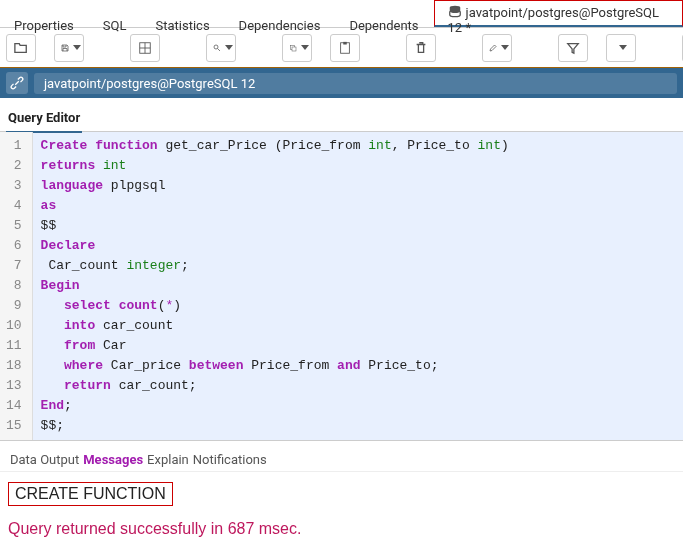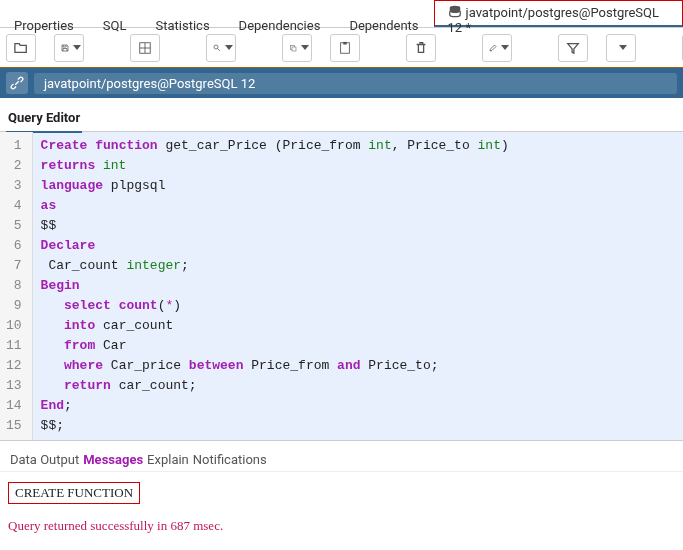--- a/index.html
+++ b/index.html
@@ -28,21 +28,21 @@
 .gutter { background: #f5f5f5; text-align: right; padding: 4px 10px 4px 6px; color: #888; border-right: 1px solid #ddd; user-select: none; }
 .gutter div { height: 20px; line-height: 20px; }
 .code { padding: 4px 8px; flex: 1; }
 .code .ln { height: 20px; line-height: 20px; white-space: pre; }
 .kw { color: #a31fb0; font-weight: bold; }
 .ty { color: #1a7f1a; }
 .op { color: #a31fb0; }
 .outtabs { display: flex; border-top: 1px solid #ccc; border-bottom: 1px solid #eee; padding: 6px 8px 0; height: 32px; align-items: center; }
 .outtab { padding: 4px 2px; cursor: pointer; color: #555; }
 .outtab.active { font-weight: bold; color: #a21caf; }
-.output { padding: 10px 8px; font-family: Liberation Serif, serif; font-size: 13px; }
+.output { padding: 10px 8px; font-family: Liberation Sans, sans-serif; font-size: 16px; }
 .output .status { border: 1px solid #c00; display: inline-block; padding: 2px 6px; margin-bottom: 14px; }
 .output .msg { color: #be185d; }
 </style>
 </head>
 <body>
 
 <div class="tabs">
   <div class="tab">Properties</div>
   <div class="tab">SQL</div>
   <div class="tab">Statistics</div>
@@ -167,21 +167,21 @@
       <div>2</div>
       <div>3</div>
       <div>4</div>
       <div>5</div>
       <div>6</div>
       <div>7</div>
       <div>8</div>
       <div>9</div>
       <div>10</div>
       <div>11</div>
-      <div>12</div>
+      <div>18</div>
       <div>13</div>
       <div>14</div>
       <div>15</div>
   </div>
   <div class="code">
     <div class="ln"><span class="kw">Create</span> <span class="kw">function</span><span> get_car_Price (Price_from </span><span class="ty">int</span><span>, Price_to </span><span class="ty">int</span><span>)</span></div>
     <div class="ln"><span class="kw">returns</span><span class="ty"> int</span></div>
     <div class="ln"><span class="kw">language</span><span> plpgsql</span></div>
     <div class="ln"><span class="kw">as</span></div>
     <div class="ln"><span>$$</span></div>

